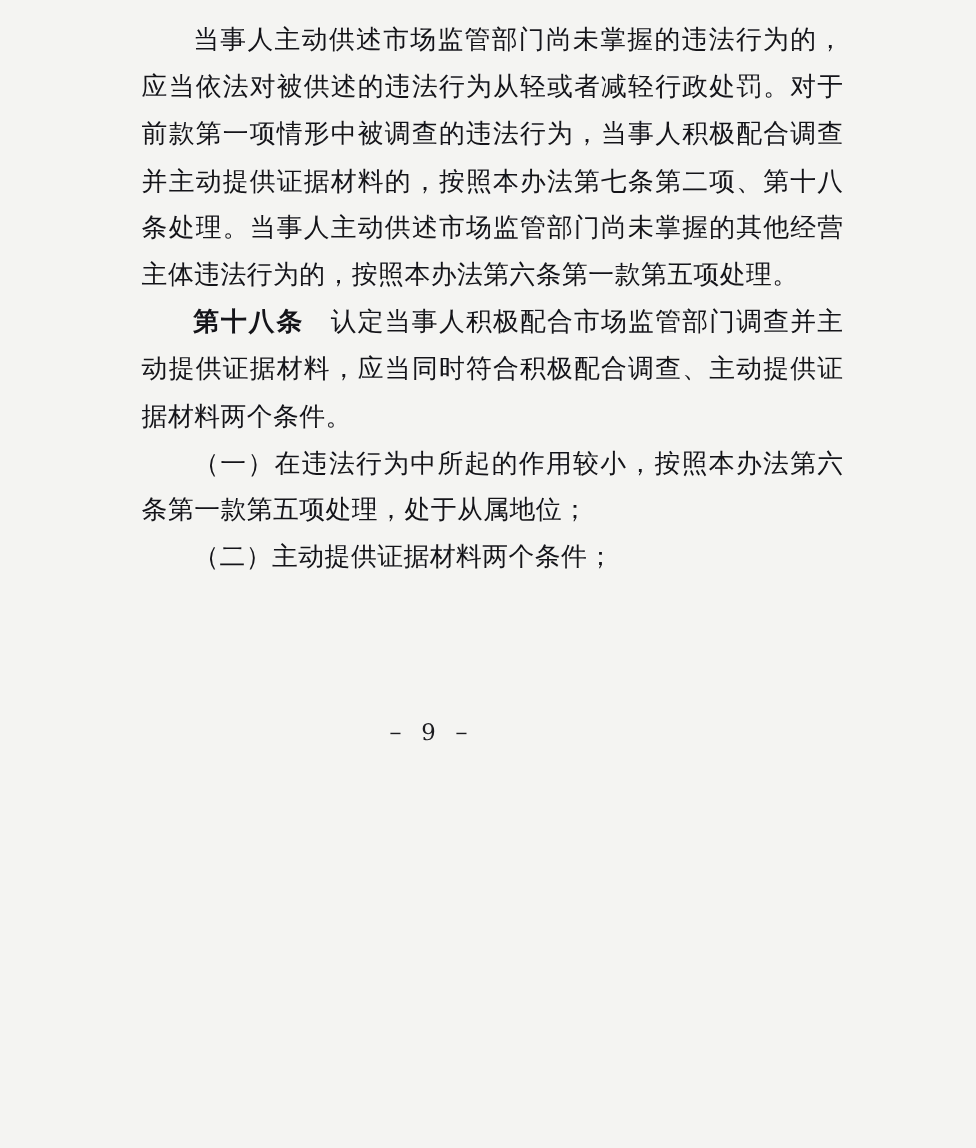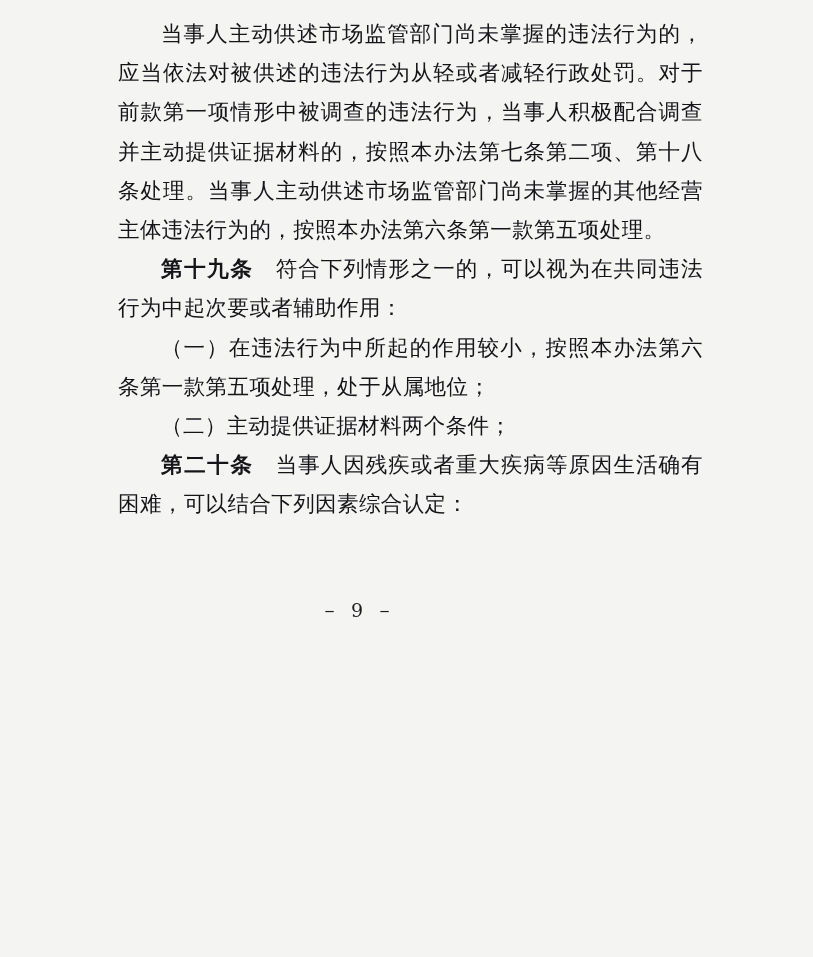--- a/index.html
+++ b/index.html
@@ -65,38 +65,35 @@
 </head>
 <body>
 
 <div class="page">
   <div class="body-text">
 
     <p class="para">
       <span>当事人主动供述市场监管部门尚未掌握的违法行为的，应当依法对被供述的违法行为从轻或者减轻行政处罚。对于前款第一项情形中被调查的违法行为，当事人积极配合调查并主动提供证据材料的，按照本办法第七条第二项、第十八条处理。当事人主动供述市场监管部门尚未掌握的其他经营主体违法行为的，按照本办法第六条第一款第五项处理。</span>
     </p>
 
+    <p class="para">
+      <span class="art-head">第十八条</span><span class="art-gap"></span><span>认定当事人积极配合市场监管部门调查并主动提供证据材料，应当同时符合积极配合调查、主动提供证据材料两个条件。</span>
+    </p>
 
 
-    <p class="para">
-      <span class="art-head">第十九条</span><span class="art-gap"></span><span>符合下列情形之一的，可以视为在共同违法行为中起次要或者辅助作用：</span>
-    </p>
 
     <p class="para">
       <span>（一）在违法行为中所起的作用较小，按照本办法第六条第一款第五项处理，处于从属地位；</span>
     </p>
 
     <p class="para">
       <span>（二）主动提供证据材料两个条件；</span>
     </p>
 
 
-    <p class="para">
-      <span class="art-head">第二十条</span><span class="art-gap"></span><span>当事人因残疾或者重大疾病等原因生活确有困难，可以结合下列因素综合认定：</span>
-    </p>
 
 
   </div>
 
   <div class="footer">
     <span class="page-number"><span class="dash">－</span>&nbsp;<span>9</span>&nbsp;<span class="dash">－</span></span>
   </div>
 </div>
 
 </body></html>

